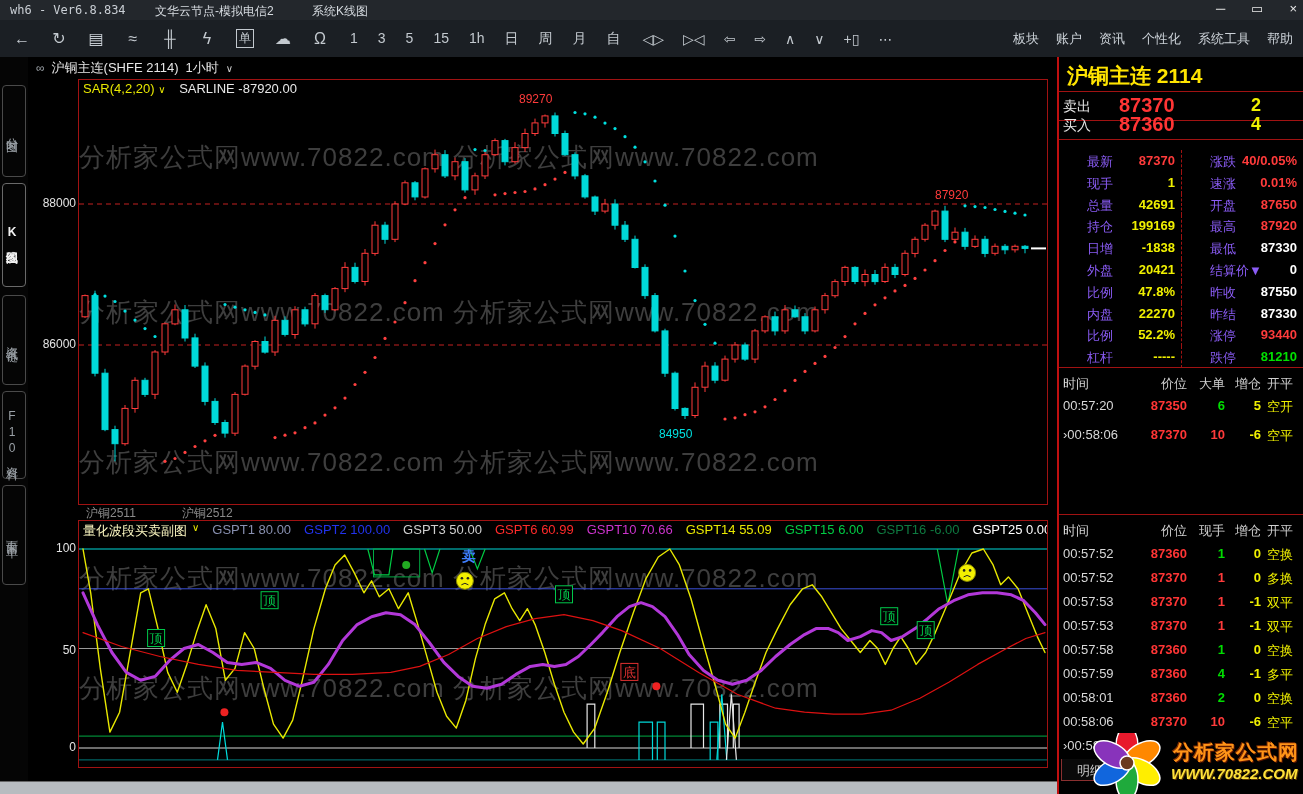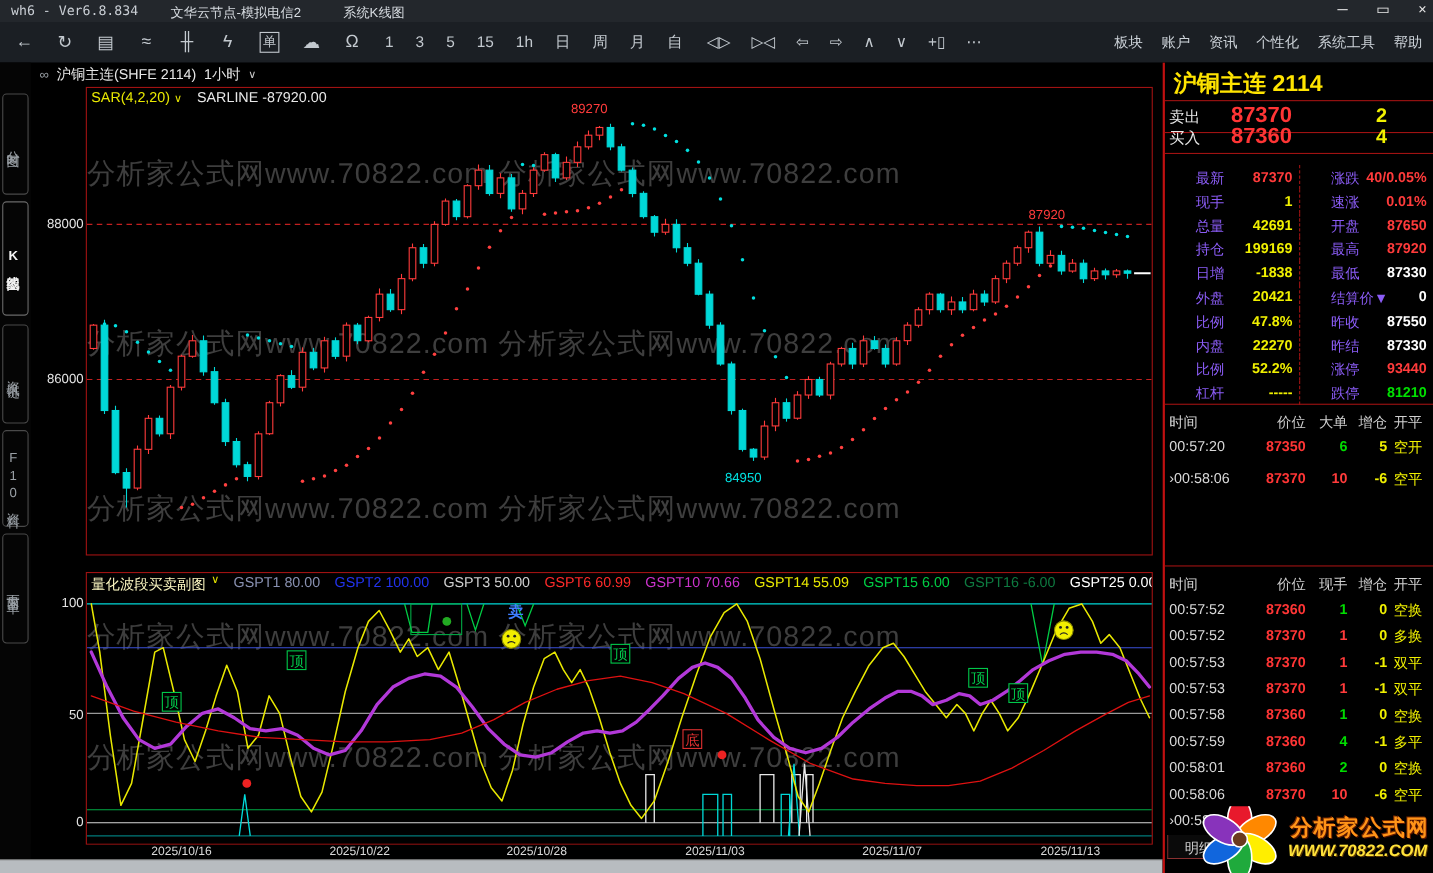--- a/index.html
+++ b/index.html
@@ -451,20 +451,24 @@
           <circle cx="926" cy="131.4" r="1.6" fill="#00e0e0"></circle>
           <circle cx="936" cy="133.2" r="1.6" fill="#00e0e0"></circle>
           <circle cx="946" cy="135.0" r="1.6" fill="#00e0e0"></circle>
           <line x1="952" y1="168.4" x2="967" y2="168.4" stroke="#ffffff" stroke-width="2"></line>
         </svg>
       <span class="plabel red" style="left:440px;top:12px;">89270</span>
       <span class="plabel red" style="left:856px;top:108px;">87920</span>
       <span class="plabel cyan" style="left:580px;top:347px;">84950</span>
     </div>
 
+    <div class="contract-strip">
+      <span style="left:8px;">沪铜2511</span>
+      <span style="left:104px;">沪铜2512</span>
+    </div>
 
     <span class="ylab" style="top:484px;">100</span>
     <span class="ylab" style="top:586px;">50</span>
     <span class="ylab" style="top:683px;">0</span>
 
     <div class="sub-frame">
       <div class="wm" style="top:40px;">分析家公式网www.70822.com   分析家公式网www.70822.com</div>
       <div class="wm" style="top:150px;">分析家公式网www.70822.com   分析家公式网www.70822.com</div>
       <svg id="sub-svg" class="plot" width="970" height="248">
           <line x1="0" y1="28.0" x2="970" y2="28.0" stroke="#00d8d8" stroke-width="1"></line>
@@ -524,28 +528,20 @@
         <span style="color: rgb(207, 207, 207);">GSPT3 50.00</span>
         <span style="color: rgb(255, 42, 42);">GSPT6 60.99</span>
         <span style="color: rgb(204, 51, 204);">GSPT10 70.66</span>
         <span style="color: rgb(232, 232, 0);">GSPT14 55.09</span>
         <span style="color: rgb(0, 204, 68);">GSPT15 6.00</span>
         <span style="color: rgb(14, 122, 64);">GSPT16 -6.00</span>
         <span style="color: rgb(255, 255, 255);">GSPT25 0.00</span>
       </div>
     </div>
 
-    <div class="date-strip">
-      <span style="left:97px;">2025/10/16</span>
-      <span style="left:259px;">2025/10/22</span>
-      <span style="left:420px;">2025/10/28</span>
-      <span style="left:582px;">2025/11/03</span>
-      <span style="left:743px;">2025/11/07</span>
-      <span style="left:905px;">2025/11/13</span>
-    </div>
     <div class="gray-bar"></div>
 
     <div class="right-panel">
       <div class="q-title">沪铜主连 2114</div>
 
       <div class="q-row" style="top:35px;">
         <span class="ql">卖出</span>
         <span class="qp">87370</span>
         <span class="qc">2</span>
       </div>

